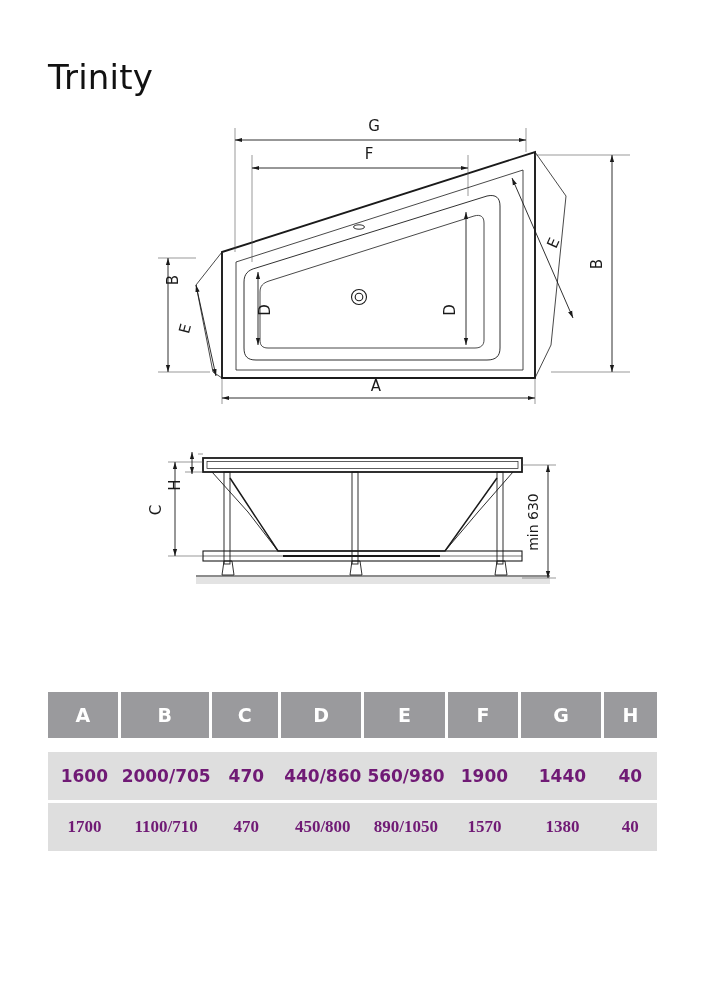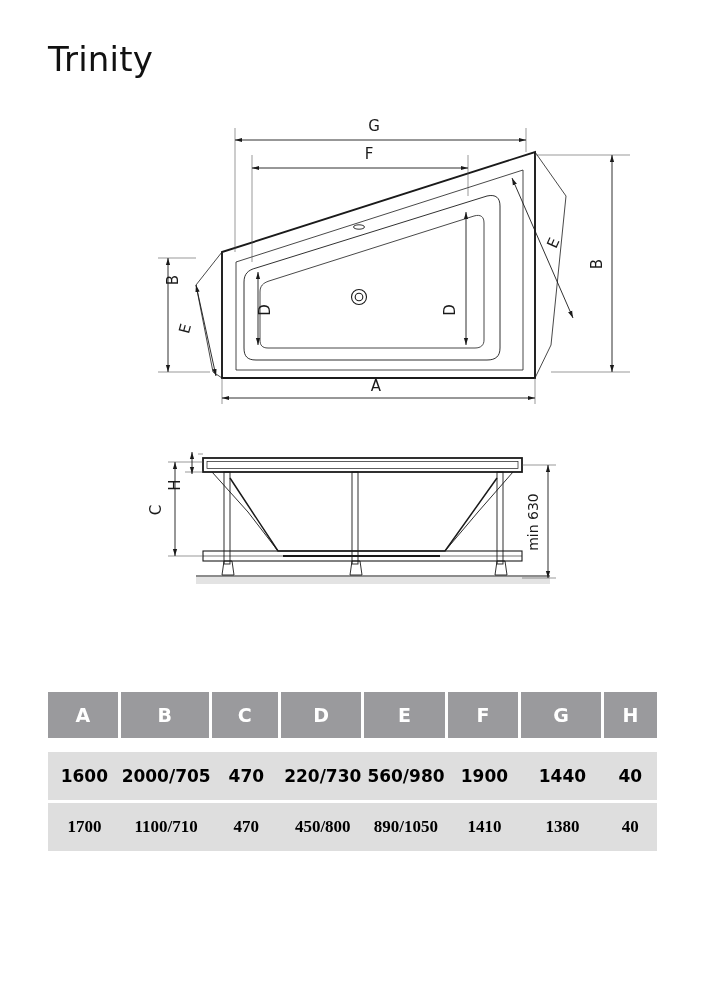--- a/index.html
+++ b/index.html
@@ -13,21 +13,21 @@
     position: relative;
     overflow: hidden;
     font-family: "DejaVu Sans", sans-serif;
     color: #1a1a1a;
   }
 
   
   #product-title {
     position: absolute;
     left: 48px;
-    top: 42px;
+    top: 60px;
     font-family: "DejaVu Sans", sans-serif;
     font-size: 34px;
     font-weight: 400;
     letter-spacing: 0.2px;
     color: #111111;
     line-height: 1;
   }
 
   
   #drawing-top, #drawing-side {
@@ -75,21 +75,21 @@
   }
   #spec-table th:last-child { border-right: 0; }
   #spec-table .spacer-row td {
     height: 14px;
     background: #ffffff;
     padding: 0;
     border: 0;
   }
   #spec-table td.val {
     background: #dedede;
-    color: #000000;
+    color: #701a75;
     font-family: "DejaVu Sans", sans-serif;
     font-size: 17px;
     font-weight: 700;
     height: 48px;
     text-align: center;
     padding: 0;
     border-bottom: 3px solid #ffffff;
   }
   #spec-table tr.last-row td.val { border-bottom: 0; font-family: Liberation Serif, serif; }
 </style>
@@ -267,30 +267,30 @@
     </tr>
   </thead>
   <tbody>
     <tr class="spacer-row">
       <td colspan="8"></td>
     </tr>
     <tr>
       <td class="val">1600</td>
       <td class="val">2000/705</td>
       <td class="val">470</td>
-      <td class="val">220/730</td>
+      <td class="val">440/860</td>
       <td class="val">560/980</td>
       <td class="val">1900</td>
       <td class="val">1440</td>
       <td class="val">40</td>
     </tr>
     <tr class="last-row">
       <td class="val">1700</td>
       <td class="val">1100/710</td>
       <td class="val">470</td>
       <td class="val">450/800</td>
       <td class="val">890/1050</td>
-      <td class="val">1410</td>
+      <td class="val">1570</td>
       <td class="val">1380</td>
       <td class="val">40</td>
     </tr>
   </tbody>
 </table>
 
 </body></html>

